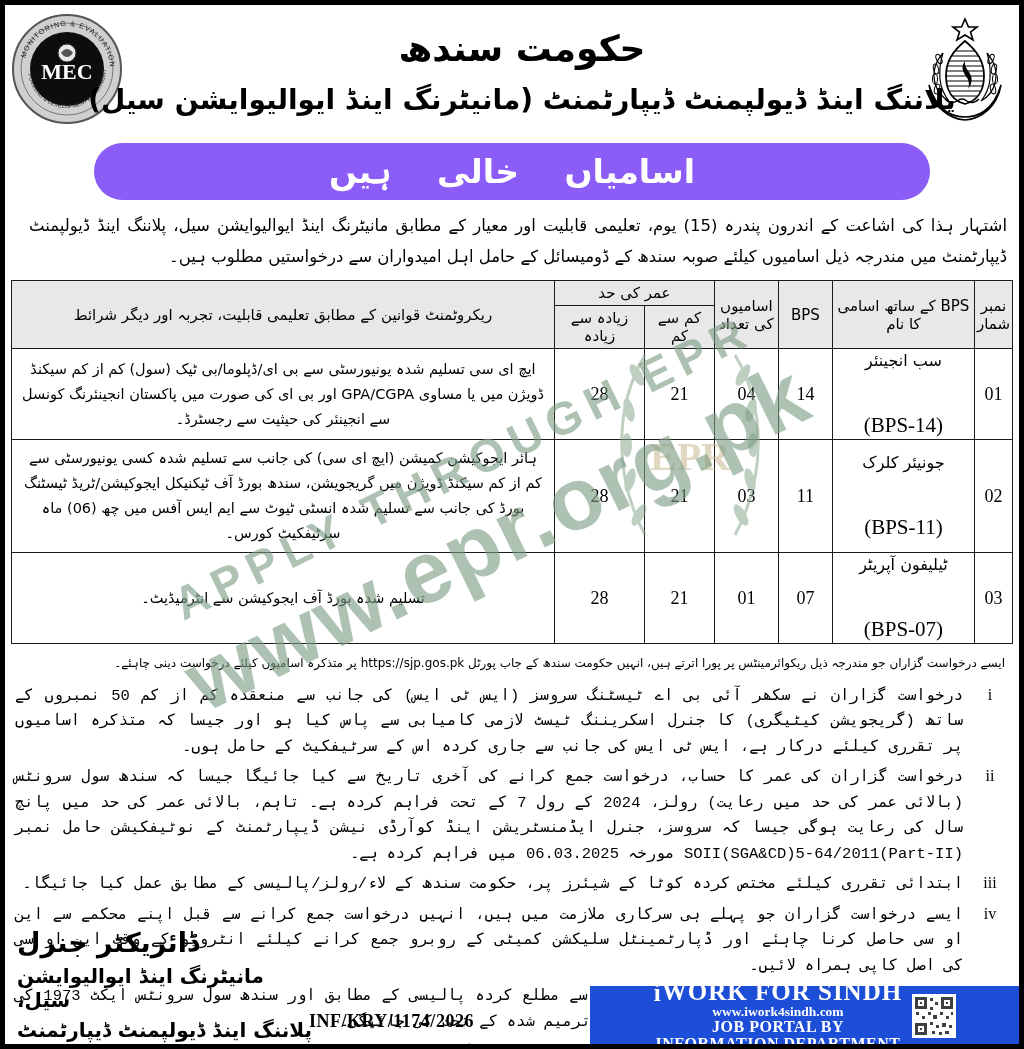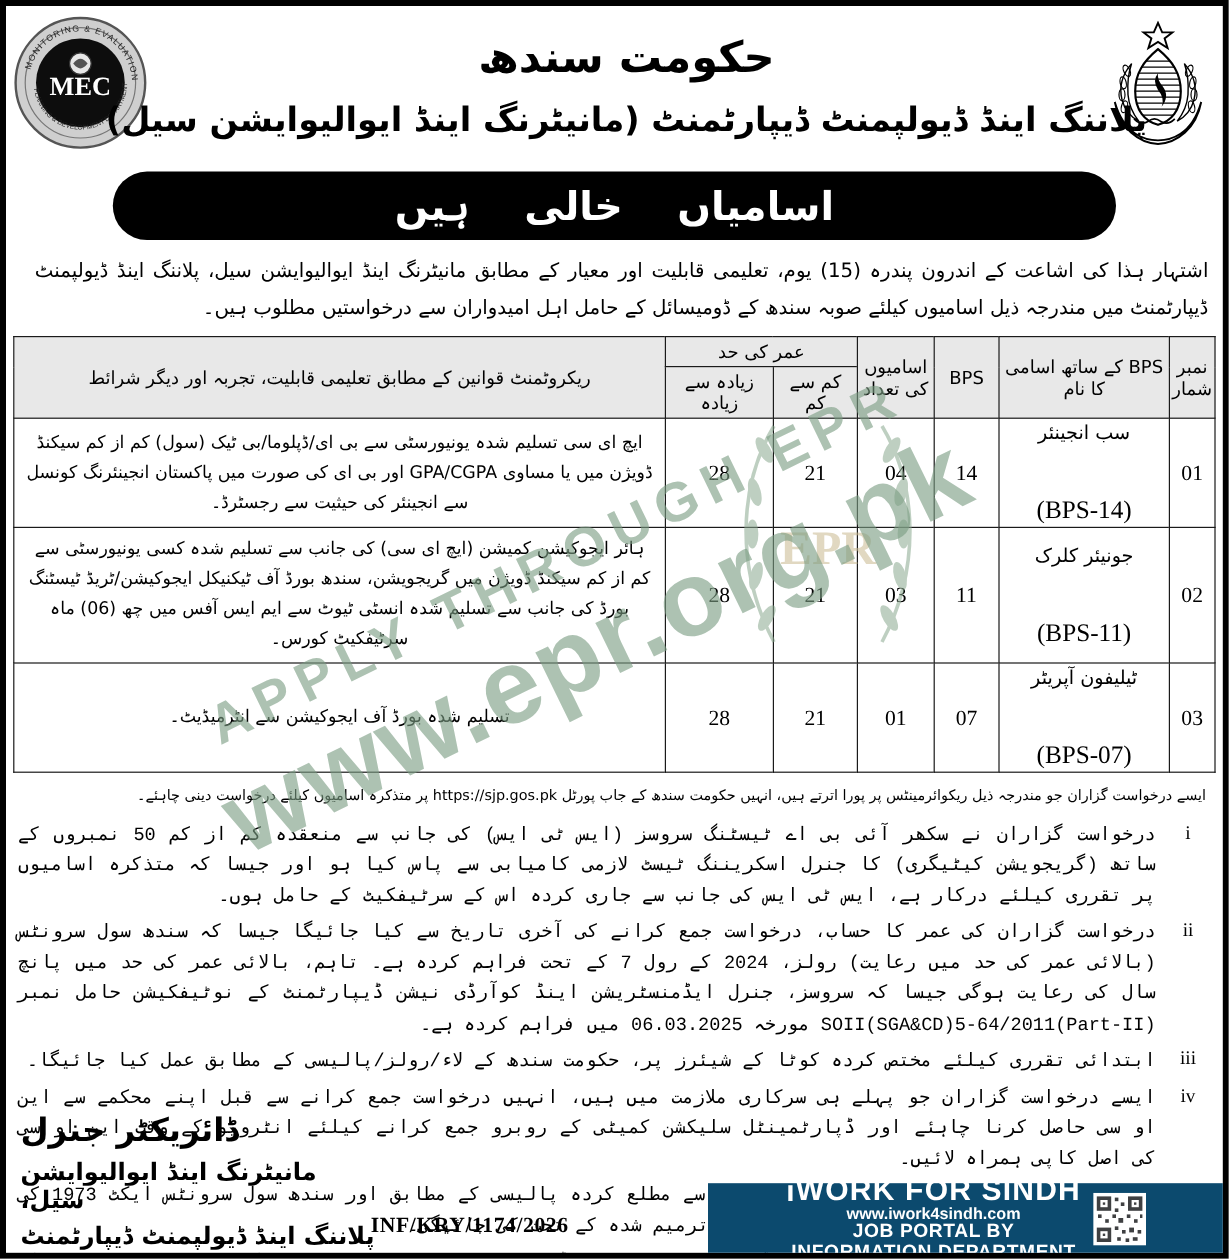--- a/index.html
+++ b/index.html
@@ -12,21 +12,21 @@
   
   .header { position:relative; height:134px; }
   .logo-left  { position:absolute; left:6px;  top:8px; }
   .logo-right { position:absolute; right:8px; top:12px; }
   .head-titles { position:absolute; left:130px; right:110px; top:0; height:134px;
     display:flex; flex-direction:column; align-items:center; justify-content:center; gap:14px; }
   .h-title    { font-size:36px; font-weight:bold; direction:rtl; }
   .h-subtitle { font-size:28px; font-weight:bold; direction:rtl; white-space:nowrap; }
   
   .banner {
-    width:836px; height:57px; margin:4px auto 6px auto; background:#000000; color:#fff;
+    width:836px; height:57px; margin:4px auto 6px auto; background:#8b5cf6; color:#fff;
     border-radius:30px; display:flex; align-items:center; justify-content:center;
     font-size:33px; font-weight:bold; direction:rtl; word-spacing:34px;
   }
   
   .intro {
     direction:rtl; text-align:justify; font-size:16.5px; line-height:31px;
     padding:4px 12px 6px 24px;
   }
   
   table.jobs {
@@ -51,22 +51,22 @@
   .cond-text { flex:1; direction:rtl; text-align:justify; font-size:15.5px; line-height:25.5px;font-family:Liberation Mono, monospace; }
   
   .signature { position:absolute; left:12px; top:922px; direction:rtl; text-align:left; width:300px; }
   .sig-1 { font-size:27px; font-weight:bold; margin-bottom:6px; }
   .sig-2 { font-size:20px; font-weight:bold; margin-bottom:6px; }
   .sig-3 { font-size:20px; font-weight:bold; }
   .inf-number { position:absolute; left:304px; bottom:12px;
     font-family:"Liberation Serif", serif; font-weight:bold; font-size:18px; letter-spacing:.5px; }
   .iwork-box {
     position:absolute; left:585px; top:981px; width:430px; height:60px;
-    background:#0c4a6e; color:#fff; display:flex; align-items:center; justify-content:center; gap:10px;
-    font-family:Liberation Sans, sans-serif;
+    background:#1d4ed8; color:#fff; display:flex; align-items:center; justify-content:center; gap:10px;
+    font-family:Liberation Serif, serif;
   }
   .iwork-text { text-align:center; line-height:1.05; }
   .iwork-brand { font-size:25px; font-weight:bold; letter-spacing:1px; white-space:nowrap; }
   .iwork-i { display:inline-block; transform:translateY(1px); }
   .iwork-url { font-size:13.5px; font-weight:bold; }
   .iwork-tag { font-size:16px; font-weight:bold; letter-spacing:.5px; }
   
   .wm {
     position:absolute; left:30px; top:430px; width:900px; text-align:center;
     transform:rotate(-26deg); color:rgba(122,156,131,0.62); pointer-events:none; z-index:5;

